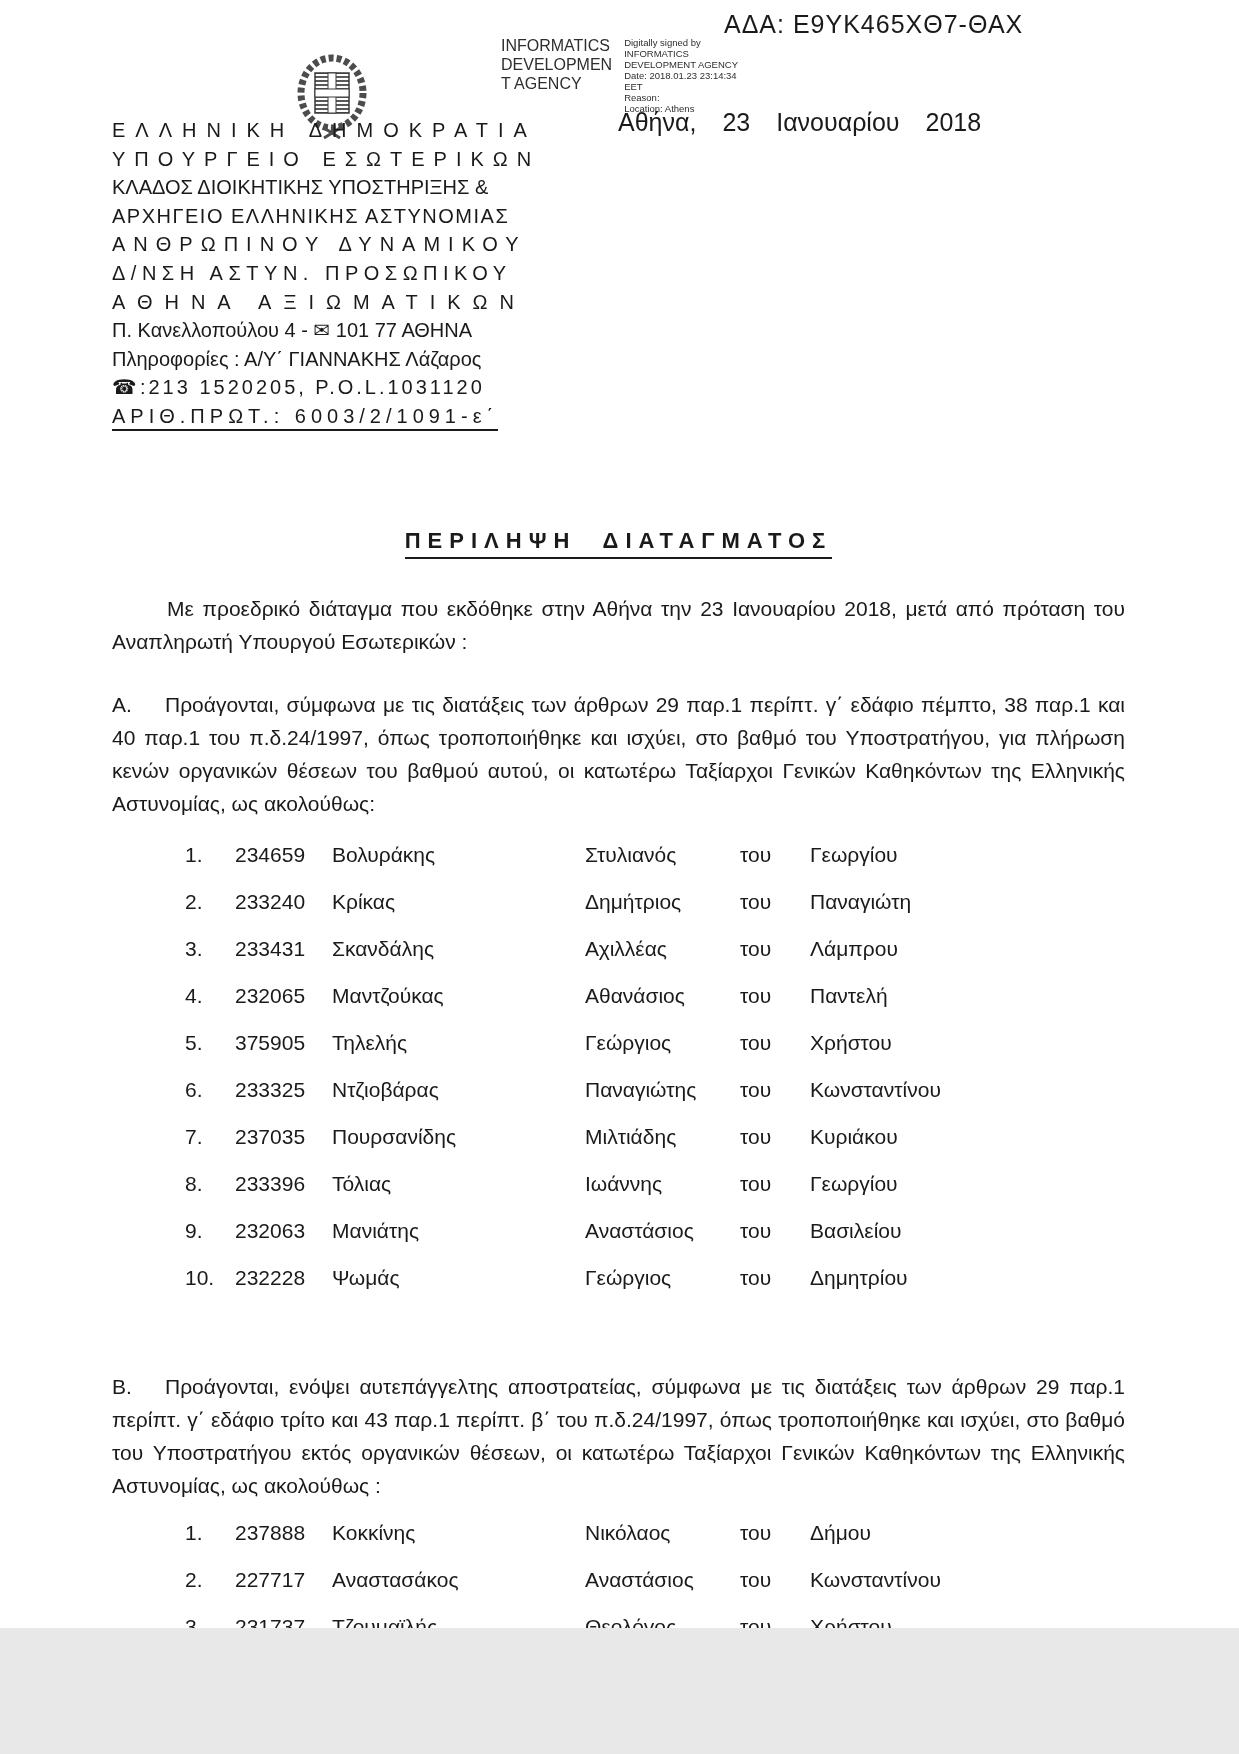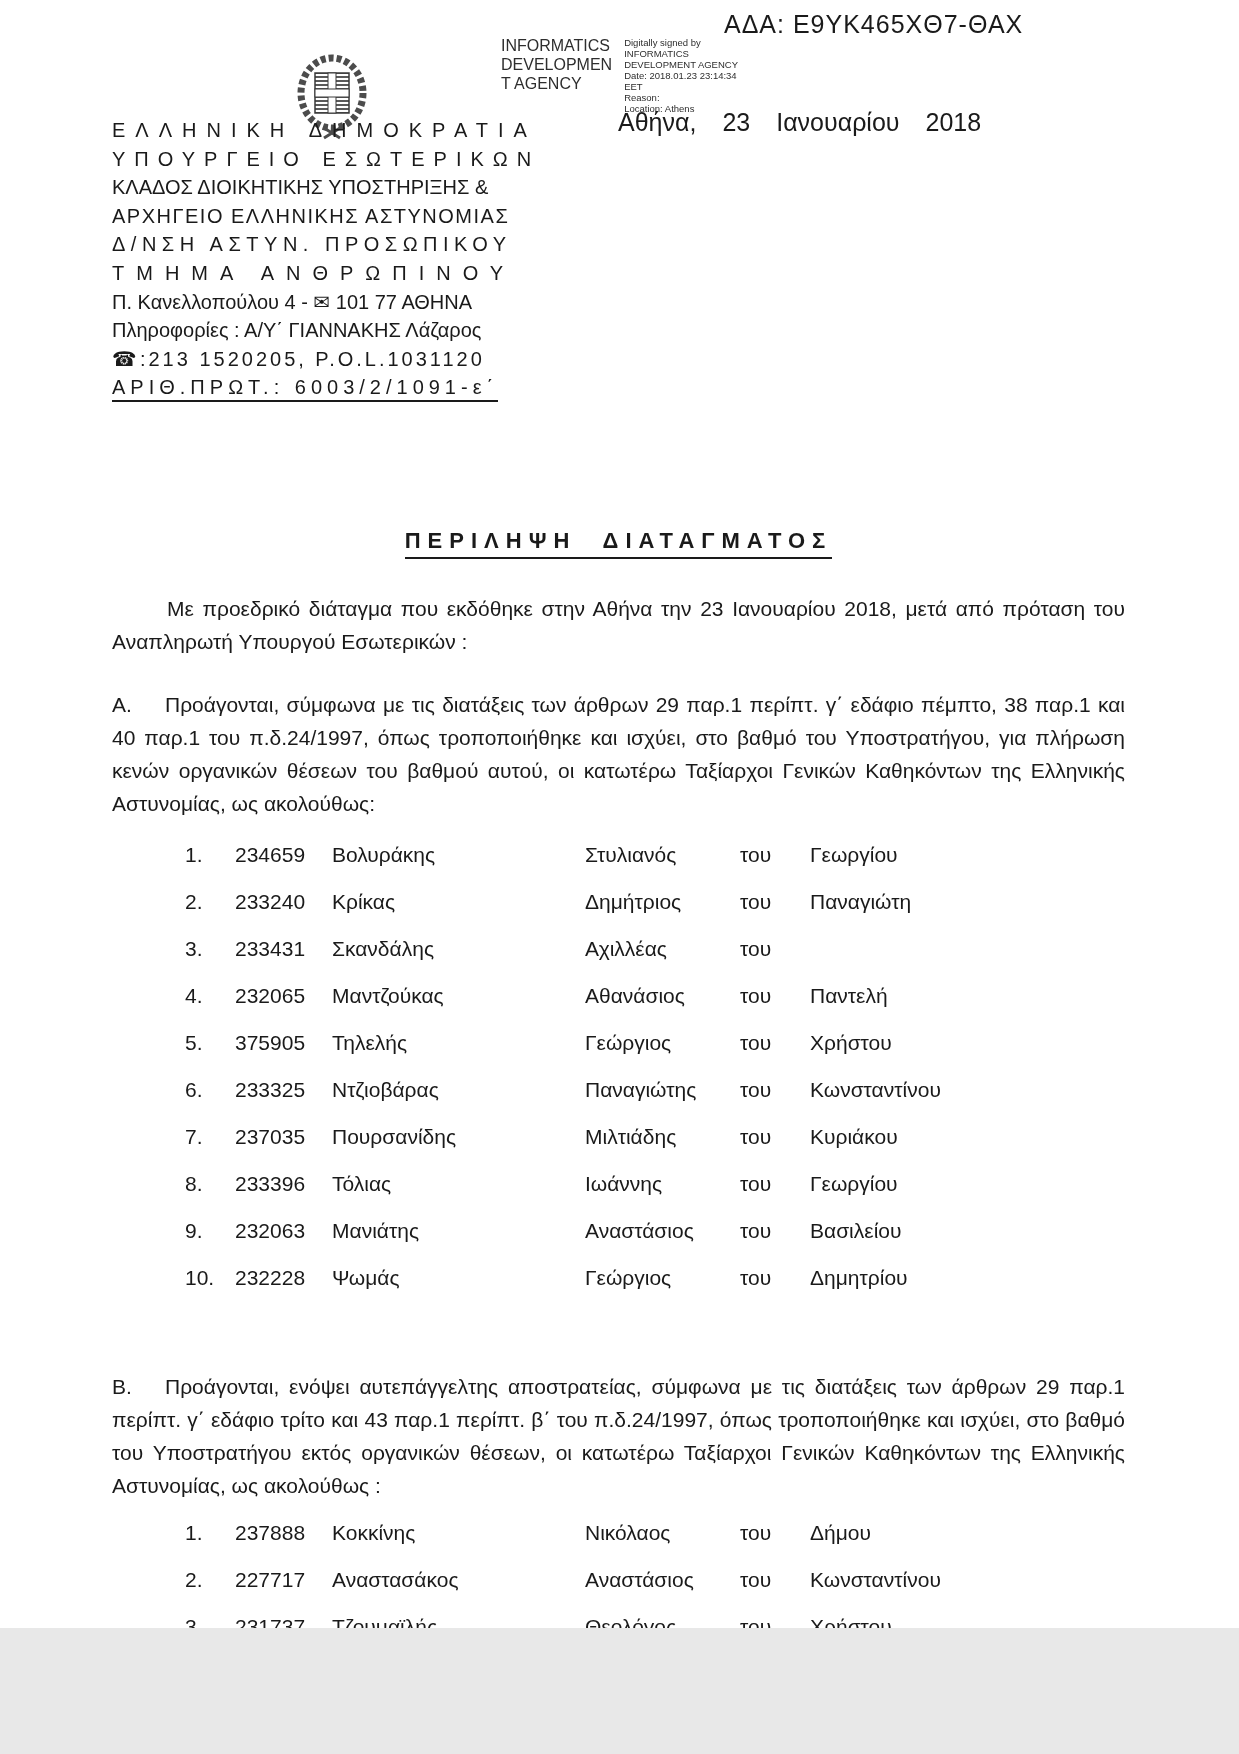--- a/index.html
+++ b/index.html
@@ -95,22 +95,23 @@
           <rect x="47" y="42" width="6" height="6" fill="#ffffff"></rect>
           <path d="M42 90 L58 80 M42 80 L58 90" stroke="#4c4c4c" stroke-width="3" fill="none"></path>
         </svg>
       </div>
 
       <div class="gov-block">
         <div class="gov-line l0">ΕΛΛΗΝΙΚΗ ΔΗΜΟΚΡΑΤΙΑ</div>
         <div class="gov-line l1">ΥΠΟΥΡΓΕΙΟ ΕΣΩΤΕΡΙΚΩΝ</div>
         <div class="gov-line l3">ΚΛΑΔΟΣ ΔΙΟΙΚΗΤΙΚΗΣ ΥΠΟΣΤΗΡΙΞΗΣ &amp;</div>
         <div class="gov-line l2">ΑΡΧΗΓΕΙΟ ΕΛΛΗΝΙΚΗΣ ΑΣΤΥΝΟΜΙΑΣ</div>
+        <div class="gov-line l4">ΑΝΘΡΩΠΙΝΟΥ ΔΥΝΑΜΙΚΟΥ</div>
         <div class="gov-line l5">Δ/ΝΣΗ ΑΣΤΥΝ. ΠΡΟΣΩΠΙΚΟΥ</div>
-        <div class="gov-line l6">ΤΜΗΜΑ ΑΝΘΡΩΠΙΝΟΥ</div>
+        <div class="gov-line l6">ΑΘΗΝΑ ΑΞΙΩΜΑΤΙΚΩΝ</div>
         <div class="gov-line l7">Π. Κανελλοπούλου 4 - ✉ 101 77 ΑΘΗΝΑ</div>
         <div class="gov-line l8">Πληροφορίες : Α/Υ΄ ΓΙΑΝΝΑΚΗΣ Λάζαρος</div>
         <div class="gov-line l9">☎:213 1520205, P.O.L.1031120</div>
         <div class="gov-line l10"><span>ΑΡΙΘ.ΠΡΩΤ.: 6003/2/1091-ε΄</span></div>
       </div>
 
       <div class="date-line">
         <span>Αθήνα,</span><span>23</span><span>Ιανουαρίου</span><span>2018</span>
       </div>
     </div>
@@ -137,20 +138,21 @@
           <span>Δημήτριος</span>
           <span>του</span>
           <span>Παναγιώτη</span>
         </div>
       <div class="row">
           <span>3.</span>
           <span>233431</span>
           <span>Σκανδάλης</span>
           <span>Αχιλλέας</span>
           <span>του</span>
+          <span>Λάμπρου</span>
         </div>
       <div class="row">
           <span>4.</span>
           <span>232065</span>
           <span>Μαντζούκας</span>
           <span>Αθανάσιος</span>
           <span>του</span>
           <span>Παντελή</span>
         </div>
       <div class="row">

